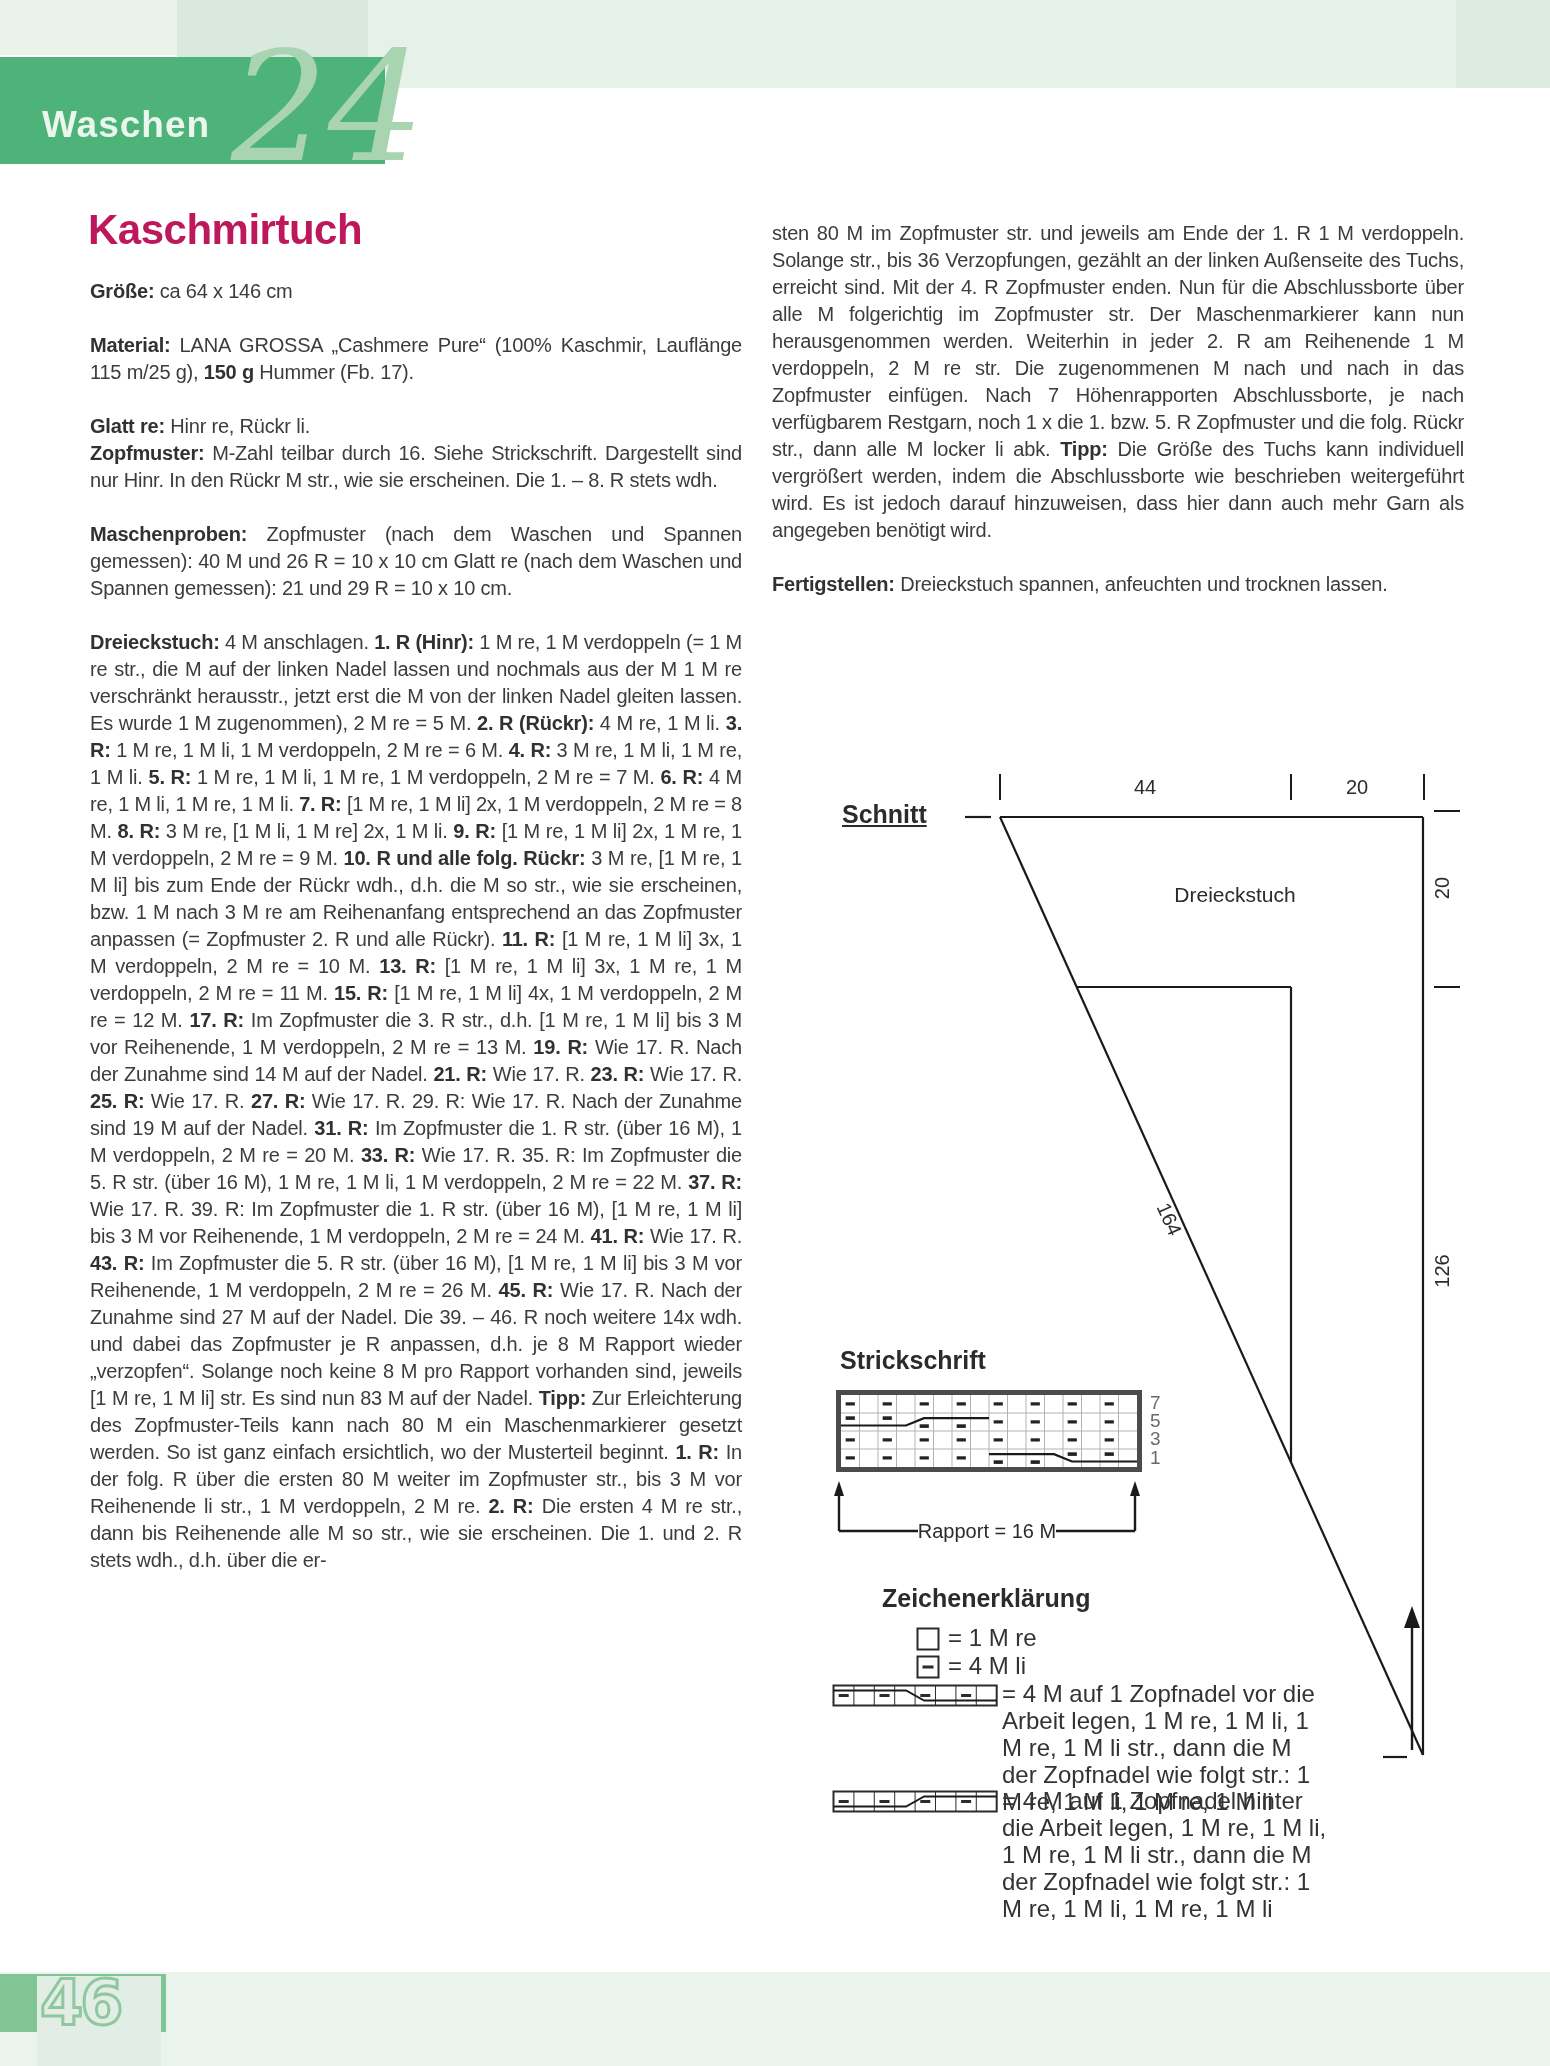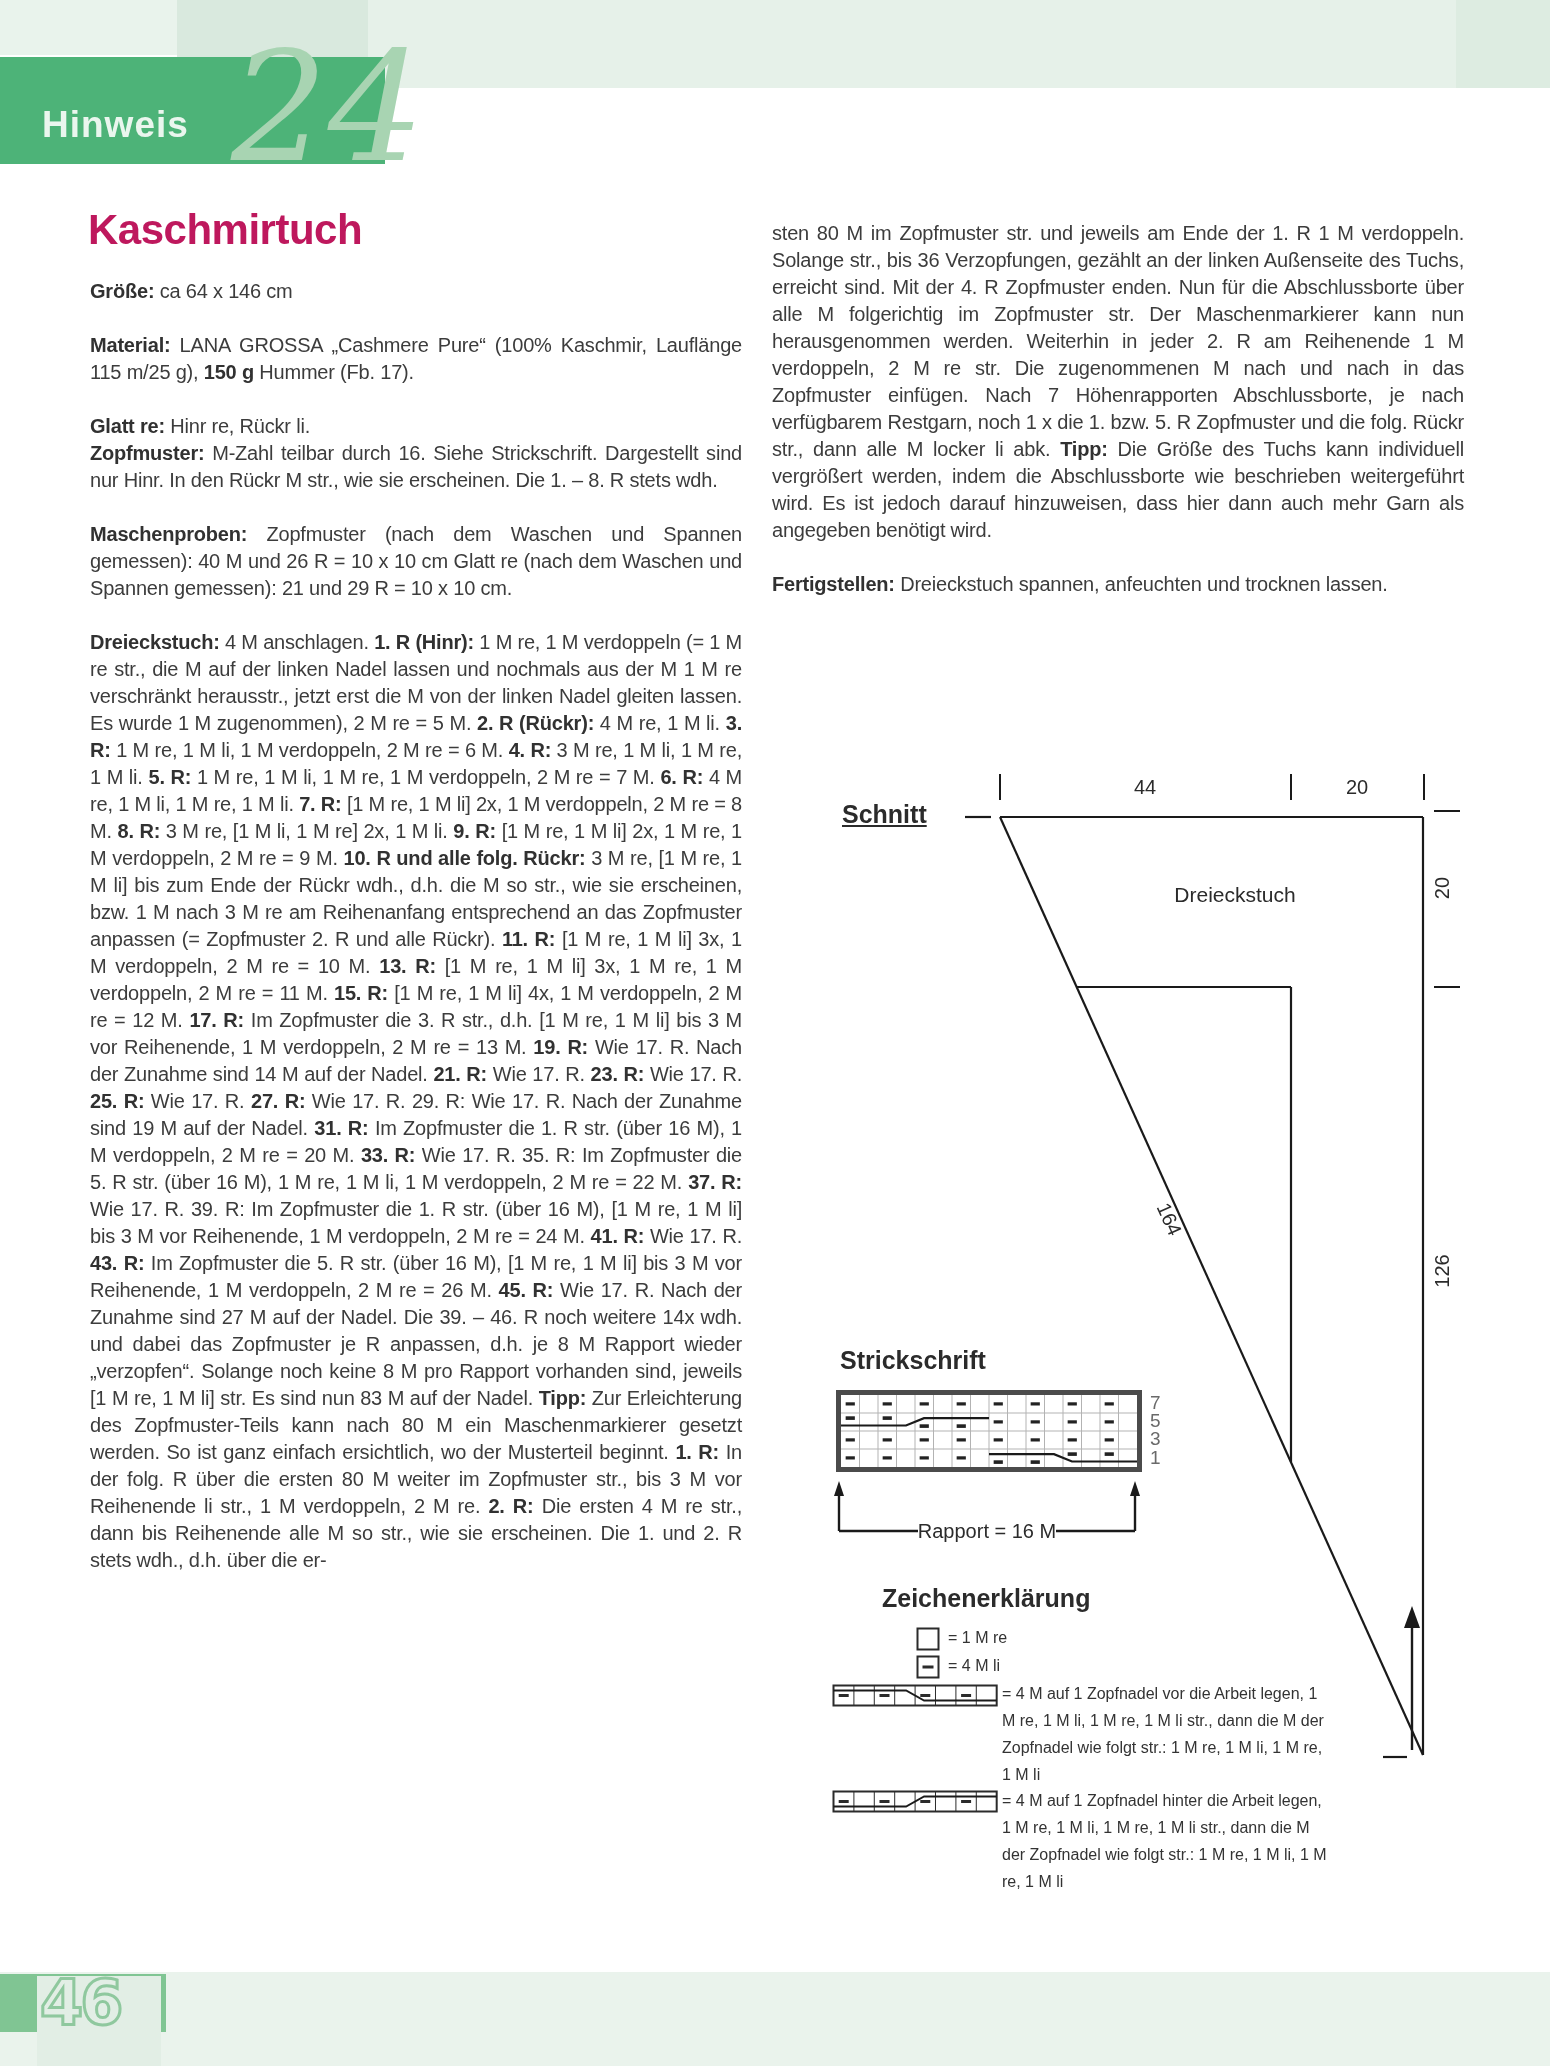--- a/index.html
+++ b/index.html
@@ -22,21 +22,21 @@
   #right-col{left:772px;top:220px;width:692px;}
   
   .schnitt-wrap{position:absolute;left:830px;top:760px;width:670px;height:1030px;}
   .schnitt-label{position:absolute;left:12px;top:40px;font-size:25px;font-weight:bold;color:#2b2b2b;text-decoration:underline;}
   svg text{font-family:"Liberation Sans",sans-serif;fill:#2b2b2b;}
   
   .sheading{position:absolute;font-size:25px;font-weight:bold;color:#2b2b2b;}
   #chart-rowlabels{position:absolute;left:1150px;top:1394px;font-size:19px;color:#6a6a6a;}
   #chart-rowlabels div{height:18.2px;line-height:18.2px;}
   
-  .legend-item-text{position:absolute;font-size:16px;line-height:27px;color:#333;
+  .legend-item-text{position:absolute;font-size:24px;line-height:27px;color:#333;
                     padding-left:0;width:330px;text-align:left;}
   
   .bottom-band{position:absolute;left:0;top:1972px;width:1550px;height:94px;background:#eaf3ec;}
   .bottom-green{position:absolute;left:0;top:1974px;width:166px;height:58px;background:#80c593;}
   .bottom-square{position:absolute;left:37px;top:1976px;width:124px;height:90px;background:#e2eee5;}
   .pagenum{position:absolute;left:40px;top:1966px;font-family:"DejaVu Sans",sans-serif;
            font-size:62px;font-weight:bold;letter-spacing:-3px;color:transparent;
            -webkit-text-stroke:3px #8fc89e;}
 </style>
 </head>
@@ -44,21 +44,21 @@
 
 <div class="page">
 
   <div class="deco" style="left:0;top:0;width:177px;height:55px;background:#e9f3ec;"></div>
   <div class="deco" style="left:177px;top:0;width:191px;height:88px;background:#d9e9de;"></div>
   <div class="deco" style="left:368px;top:0;width:1088px;height:88px;background:#e6f1e9;"></div>
   <div class="deco" style="left:1456px;top:0;width:94px;height:88px;background:#ddece1;"></div>
 
   <div class="banner"></div>
   <div class="num24">24</div>
-  <div class="modell">Hinweis</div>
+  <div class="modell">Waschen</div>
   <h1 class="title">Kaschmirtuch</h1>
 
   <div class="col" id="left-col">
       <p><span class="b">Größe:</span><span> ca 64 x 146 cm</span></p>
       <p><span class="b">Material:</span><span> LANA GROSSA „Cashmere Pure“ (100% Kaschmir, Lauflänge 115 m/25 g), </span><span class="b">150 g</span><span> Hummer (Fb. 17).</span><br></p>
       <p><span class="b">Glatt re:</span><span> Hinr re, Rückr li.</span><br><span class="b">Zopfmuster:</span><span> M-Zahl teilbar durch 16. Siehe Strickschrift. Dargestellt sind nur Hinr. In den Rückr M str., wie sie erscheinen. Die 1. – 8. R stets wdh.</span></p>
       <p><span class="b">Maschenproben:</span><span> Zopfmuster (nach dem Waschen und Spannen gemessen): 40 M und 26 R = 10 x 10 cm Glatt re (nach dem Waschen und Spannen gemessen): 21 und 29 R = 10 x 10 cm.</span></p>
       <p><span class="b">Dreieckstuch:</span><span> 4 M anschlagen. </span><span class="b">1. R (Hinr):</span><span> 1 M re, 1 M verdoppeln (= 1 M re str., die M auf der linken Nadel lassen und nochmals aus der M 1 M re verschränkt herausstr., jetzt erst die M von der linken Nadel gleiten lassen. Es wurde 1 M zugenommen), 2 M re = 5 M. </span><span class="b">2. R (Rückr):</span><span> 4 M re, 1 M li. </span><span class="b">3. R:</span><span> 1 M re, 1 M li, 1 M verdoppeln, 2 M re = 6 M. </span><span class="b">4. R:</span><span> 3 M re, 1 M li, 1 M re, 1 M li. </span><span class="b">5. R:</span><span> 1 M re, 1 M li, 1 M re, 1 M verdoppeln, 2 M re = 7 M. </span><span class="b">6. R:</span><span> 4 M re, 1 M li, 1 M re, 1 M li. </span><span class="b">7. R:</span><span> [1 M re, 1 M li] 2x, 1 M verdoppeln, 2 M re = 8 M. </span><span class="b">8. R:</span><span> 3 M re, [1 M li, 1 M re] 2x, 1 M li. </span><span class="b">9. R:</span><span> [1 M re, 1 M li] 2x, 1 M re, 1 M verdoppeln, 2 M re = 9 M. </span><span class="b">10. R und alle folg. Rückr:</span><span> 3 M re, [1 M re, 1 M li] bis zum Ende der Rückr wdh., d.h. die M so str., wie sie erscheinen, bzw. 1 M nach 3 M re am Reihenanfang entsprechend an das Zopfmuster anpassen (= Zopfmuster 2. R und alle Rückr). </span><span class="b">11. R:</span><span> [1 M re, 1 M li] 3x, 1 M verdoppeln, 2 M re = 10 M. </span><span class="b">13. R:</span><span> [1 M re, 1 M li] 3x, 1 M re, 1 M verdoppeln, 2 M re = 11 M. </span><span class="b">15. R:</span><span> [1 M re, 1 M li] 4x, 1 M verdoppeln, 2 M re = 12 M. </span><span class="b">17. R:</span><span> Im Zopfmuster die 3. R str., d.h. [1 M re, 1 M li] bis 3 M vor Reihenende, 1 M verdoppeln, 2 M re = 13 M. </span><span class="b">19. R:</span><span> Wie 17. R. Nach der Zunahme sind 14 M auf der Nadel. </span><span class="b">21. R:</span><span> Wie 17. R. </span><span class="b">23. R:</span><span> Wie 17. R. </span><span class="b">25. R:</span><span> Wie 17. R. </span><span class="b">27. R:</span><span> Wie 17. R. 29. R: Wie 17. R. Nach der Zunahme sind 19 M auf der Nadel. </span><span class="b">31. R:</span><span> Im Zopfmuster die 1. R str. (über 16 M), 1 M verdoppeln, 2 M re = 20 M. </span><span class="b">33. R:</span><span> Wie 17. R. 35. R: Im Zopfmuster die 5. R str. (über 16 M), 1 M re, 1 M li, 1 M verdoppeln, 2 M re = 22 M. </span><span class="b">37. R:</span><span> Wie 17. R. 39. R: Im Zopfmuster die 1. R str. (über 16 M), [1 M re, 1 M li] bis 3 M vor Reihenende, 1 M verdoppeln, 2 M re = 24 M. </span><span class="b">41. R:</span><span> Wie 17. R. </span><span class="b">43. R:</span><span> Im Zopfmuster die 5. R str. (über 16 M), [1 M re, 1 M li] bis 3 M vor Reihenende, 1 M verdoppeln, 2 M re = 26 M. </span><span class="b">45. R:</span><span> Wie 17. R. Nach der Zunahme sind 27 M auf der Nadel. Die 39. – 46. R noch weitere 14x wdh. und dabei das Zopfmuster je R anpassen, d.h. je 8 M Rapport wieder „verzopfen“. Solange noch keine 8 M pro Rapport vorhanden sind, jeweils [1 M re, 1 M li] str. Es sind nun 83 M auf der Nadel. </span><span class="b">Tipp:</span><span> Zur Erleichterung des Zopfmuster-Teils kann nach 80 M ein Maschenmarkierer gesetzt werden. So ist ganz einfach ersichtlich, wo der Musterteil beginnt. </span><span class="b">1. R:</span><span> In der folg. R über die ersten 80 M weiter im Zopfmuster str., bis 3 M vor Reihenende li str., 1 M verdoppeln, 2 M re. </span><span class="b">2. R:</span><span> Die ersten 4 M re str., dann bis Reihenende alle M so str., wie sie erscheinen. Die 1. und 2. R stets wdh., d.h. über die er-</span></p>
     </div>
   <div class="col" id="right-col">

